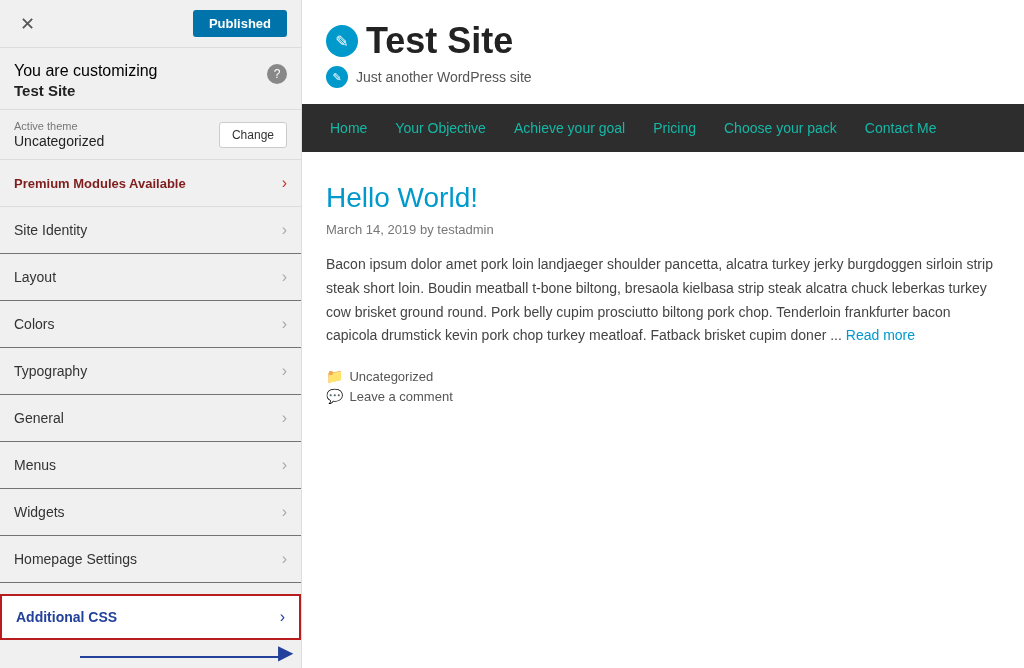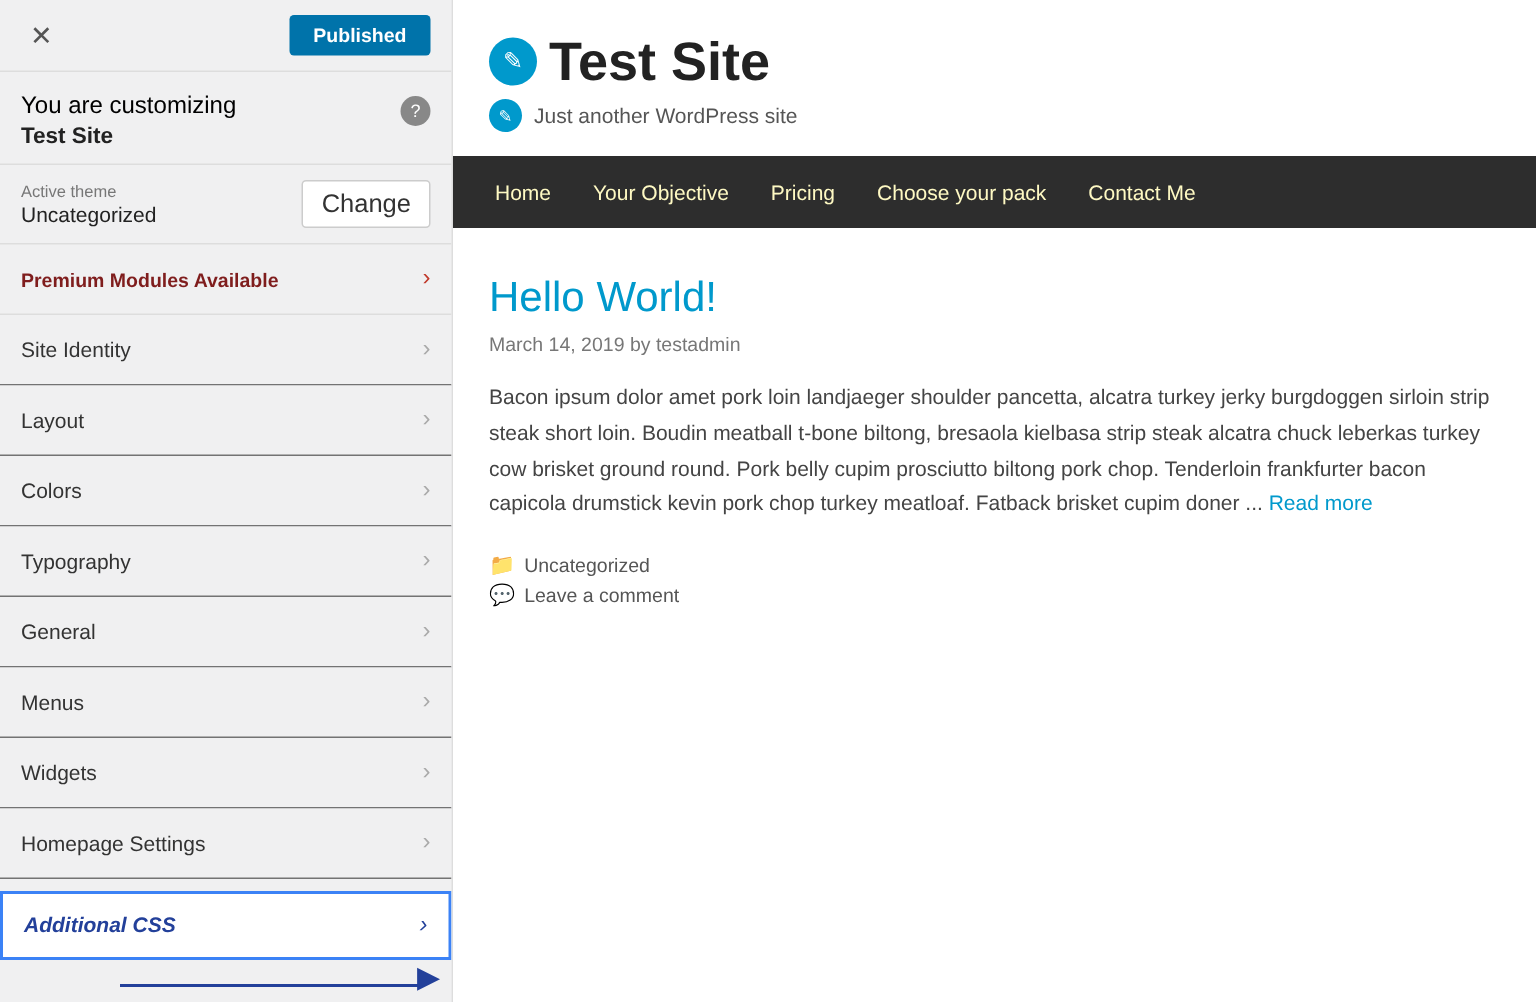--- a/index.html
+++ b/index.html
@@ -92,21 +92,21 @@
       font-size: 14px;
       color: #222;
       font-weight: 500;
       margin-top: 1px;
     }
 
     #change-btn {
       background: #fff;
       border: 1px solid #ccc;
       padding: 5px 12px;
-      font-size: 17px;
+      font-size: 12px;
       cursor: pointer;
       border-radius: 3px;
       color: #333;
     }
 
     #premium-modules-item {
       display: flex;
       justify-content: space-between;
       align-items: center;
       padding: 14px 14px;
@@ -141,27 +141,27 @@
     }
 
     .menu-chevron {
       color: #aaa;
       font-size: 16px;
     }
 
     #additional-css-item {
       display: flex;
       justify-content: space-between;
+      align-items: center;
       padding: 12px 14px;
-      border: 2px solid #3b82f6;
+      border: 2px solid #b91c1c;
       background: #fff;
       cursor: pointer;
       position: relative;
       margin-top: auto;
-      font-style: italic;
     }
 
     #additional-css-label {
       font-size: 14px;
       color: #23409a;
       font-weight: 600;
     }
 
     #css-chevron {
       color: #23409a;
@@ -234,21 +234,21 @@
 
     
     #site-nav {
       background: #2d2d2d;
       display: flex;
       align-items: center;
       padding: 0 14px;
     }
 
     .nav-item {
-      color: #fef9c3;
+      color: #14b8a6;
       font-size: 14px;
       padding: 16px 14px;
       cursor: pointer;
       white-space: nowrap;
     }
 
     
     #content-area {
       padding: 30px 24px 24px;
       background: #fff;
@@ -389,20 +389,21 @@
     </div>
     <div id="site-tagline-wrap">
       <div id="site-tagline-icon">✎</div>
       <span id="site-tagline">Just another WordPress site</span>
     </div>
   </div>
 
   <nav id="site-nav">
     <div class="nav-item">Home</div>
     <div class="nav-item">Your Objective</div>
+    <div class="nav-item">Achieve your goal</div>
     <div class="nav-item">Pricing</div>
     <div class="nav-item">Choose your pack</div>
     <div class="nav-item">Contact Me</div>
   </nav>
 
   <div id="content-area">
     <h2 id="post-title">Hello World!</h2>
     <p id="post-meta">March 14, 2019 by testadmin</p>
     <p id="post-excerpt">Bacon ipsum dolor amet pork loin landjaeger shoulder pancetta, alcatra turkey jerky burgdoggen sirloin strip steak short loin. Boudin meatball t-bone biltong, bresaola kielbasa strip steak alcatra chuck leberkas turkey cow brisket ground round. Pork belly cupim prosciutto biltong pork chop. Tenderloin frankfurter bacon capicola drumstick kevin pork chop turkey meatloaf. Fatback brisket cupim doner ... <span id="read-more">Read more</span></p>
 

